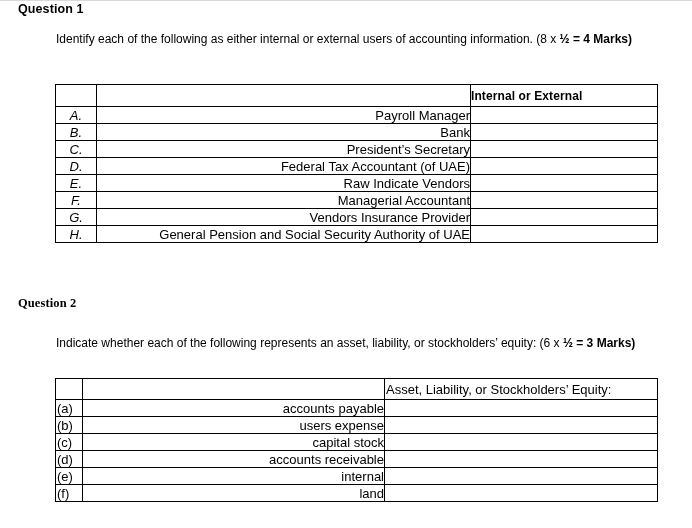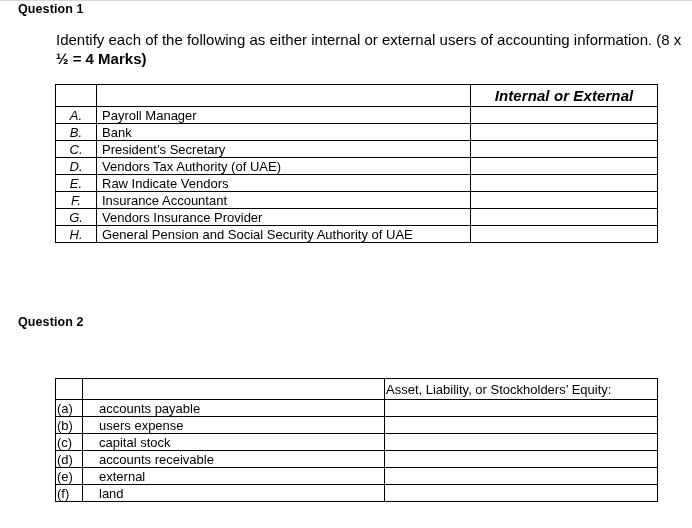--- a/index.html
+++ b/index.html
@@ -41,60 +41,59 @@
     letter-spacing: 0.1px;
     line-height: 15px;
     white-space: nowrap;
   }
 
   
   .q-prompt {
     position: absolute;
     left: 56px;
     width: 628px;
-    font-size: 15px;
+    font-size: 12px;
     line-height: 19px;
   }
   .q-prompt .marks {
     font-weight: bold;
   }
 
   
   table.qtable {
     position: absolute;
     border-collapse: collapse;
     table-layout: fixed;
     font-size: 13px;
   }
   table.qtable td,
   table.qtable th {
     border: 1px solid #000000;
     padding: 0;
     vertical-align: middle;
     font-weight: normal;
-    text-align: left;
+    text-align: right;
   }
 
   
   #table-q1 {
     left: 55px;
     top: 84px;
     width: 602px;
   }
   #table-q1 col.c-letter { width: 41px; }
   #table-q1 col.c-item   { width: 374px; }
   #table-q1 col.c-answer { width: 187px; }
 
   #table-q1 .hdr-row td { height: 21px; }
   #table-q1 .hdr-answer {
     font-weight: bold;
-    text-align: center;
-    font-size: 15px;
+    text-align: left;
+    font-size: 12px;
     letter-spacing: 0.1px;
-    font-style: italic;
   }
   #table-q1 tbody td { height: 16px; }
   #table-q1 .cell-letter {
     text-align: center;
     font-style: italic;
     font-size: 13px;
   }
   #table-q1 .cell-item {
     padding-left: 5px;
     font-size: 13px;
@@ -164,48 +163,49 @@
         <td class="cell-item">Bank</td>
         <td class="cell-answer"></td>
       </tr>
       <tr>
         <td class="cell-letter">C.</td>
         <td class="cell-item">President’s Secretary</td>
         <td class="cell-answer"></td>
       </tr>
       <tr>
         <td class="cell-letter">D.</td>
-        <td class="cell-item">Vendors Tax Authority (of UAE)</td>
+        <td class="cell-item">Federal Tax Accountant (of UAE)</td>
         <td class="cell-answer"></td>
       </tr>
       <tr>
         <td class="cell-letter">E.</td>
         <td class="cell-item">Raw Indicate Vendors</td>
         <td class="cell-answer"></td>
       </tr>
       <tr>
         <td class="cell-letter">F.</td>
-        <td class="cell-item">Insurance Accountant</td>
+        <td class="cell-item">Managerial Accountant</td>
         <td class="cell-answer"></td>
       </tr>
       <tr>
         <td class="cell-letter">G.</td>
         <td class="cell-item">Vendors Insurance Provider</td>
         <td class="cell-answer"></td>
       </tr>
       <tr>
         <td class="cell-letter">H.</td>
         <td class="cell-item">General Pension and Social Security Authority of UAE</td>
         <td class="cell-answer"></td>
       </tr>
     </tbody>
   </table>
 
-  <div class="q-heading" style="top:315px;">Question 2</div>
-
+  <div class="q-heading" style="top:296px;font-family:Liberation Serif, serif;">Question 2</div>
+
+  <div class="q-prompt" style="top:334px;"><span>Indicate whether each of the following represents an asset, liability, or stockholders’ equity: (6 x </span><span class="marks">½ = 3 Marks)</span></div>
 
   <table class="qtable" id="table-q2">
     <colgroup>
       <col class="c-letter">
       <col class="c-item">
       <col class="c-answer">
     </colgroup>
     <thead>
       <tr class="hdr-row">
         <td class="cell-letter"></td>
@@ -229,21 +229,21 @@
         <td class="cell-item">capital stock</td>
         <td class="cell-answer"></td>
       </tr>
       <tr>
         <td class="cell-letter">(d)</td>
         <td class="cell-item">accounts receivable</td>
         <td class="cell-answer"></td>
       </tr>
       <tr>
         <td class="cell-letter">(e)</td>
-        <td class="cell-item">external</td>
+        <td class="cell-item">internal</td>
         <td class="cell-answer"></td>
       </tr>
       <tr>
         <td class="cell-letter">(f)</td>
         <td class="cell-item">land</td>
         <td class="cell-answer"></td>
       </tr>
     </tbody>
   </table>
 

